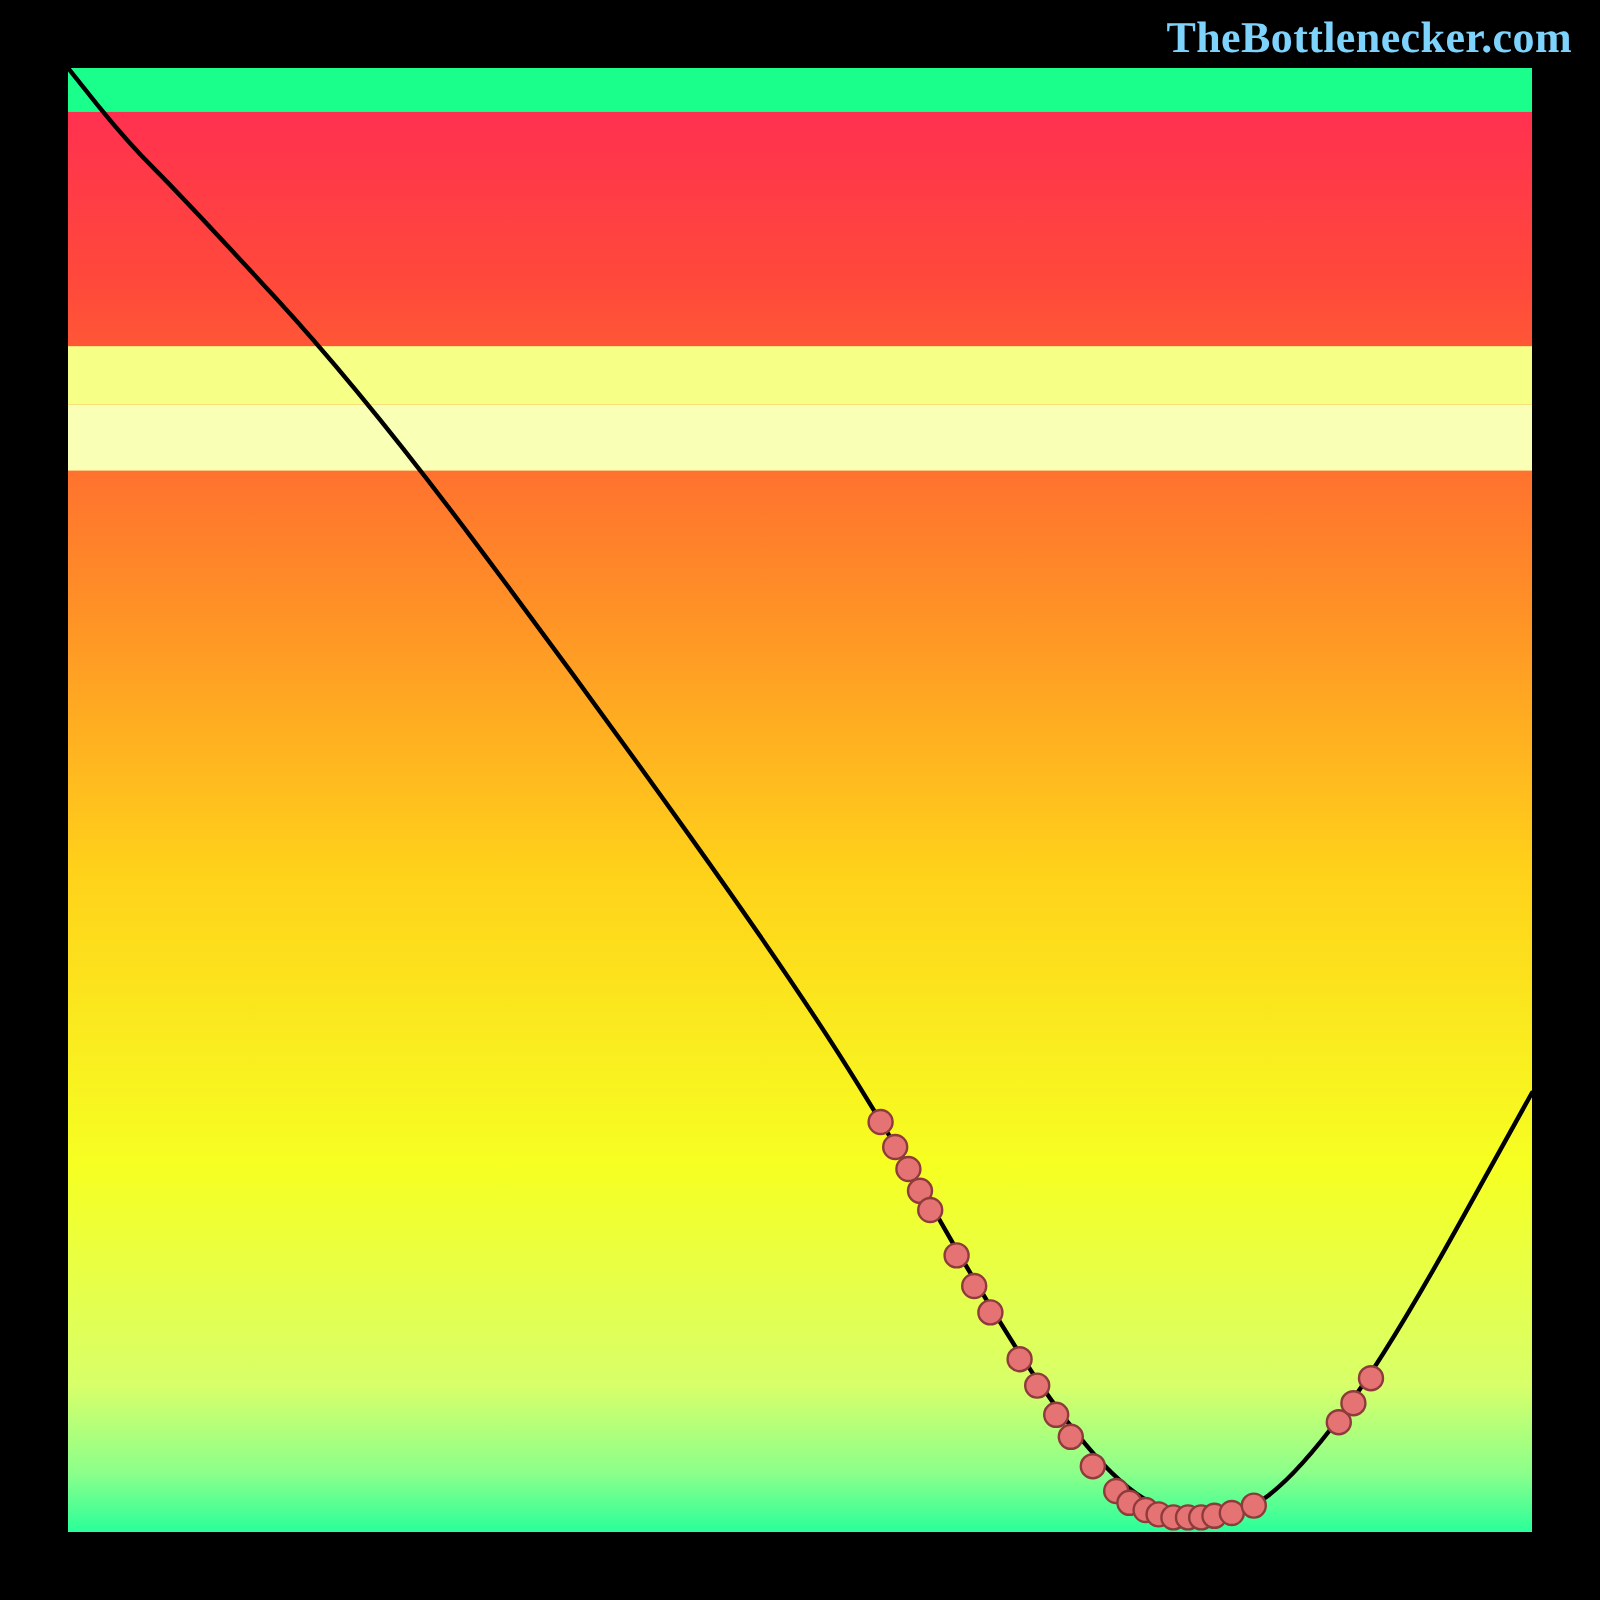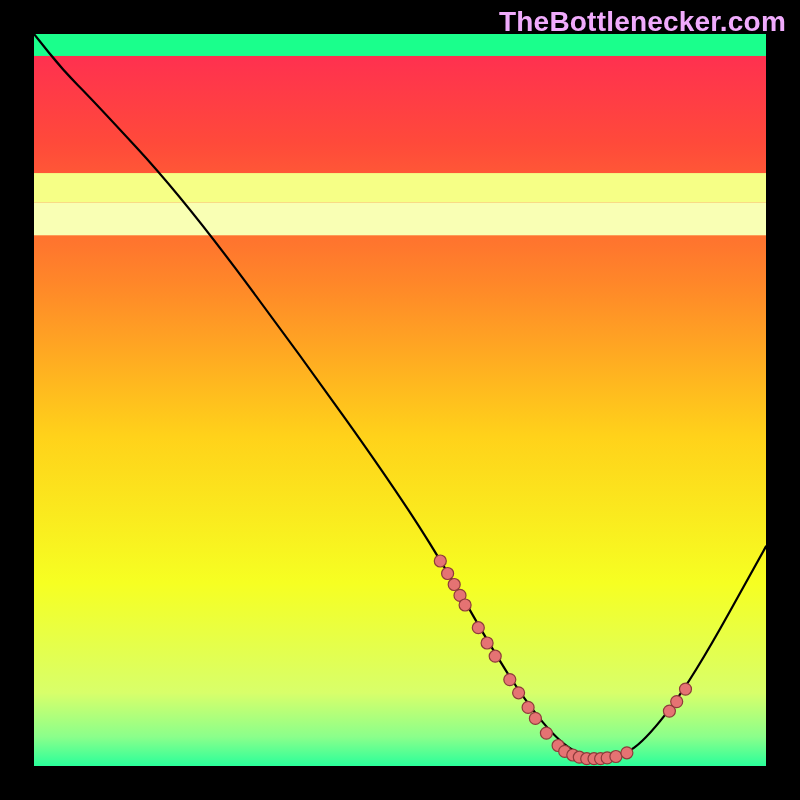--- a/index.html
+++ b/index.html
@@ -7,24 +7,24 @@
   .frame {
     position: relative;
     width: 800px;
     height: 800px;
     background: #000;
   }
   .watermark {
     position: absolute;
     top: 6px;
     right: 14px;
-    font-family: Liberation Sans, sans-serif;
-    font-size: 28px;
+    font-family: Liberation Serif, serif;
+    font-size: 22px;
     font-weight: 600;
-    color: #f0abfc;
+    color: #7dd3fc;
     letter-spacing: 0.2px;
     user-select: none;
   }
   .plot {
     position: absolute;
     left: 34px;
     top: 34px;
     width: 732px;
     height: 732px;
   }

